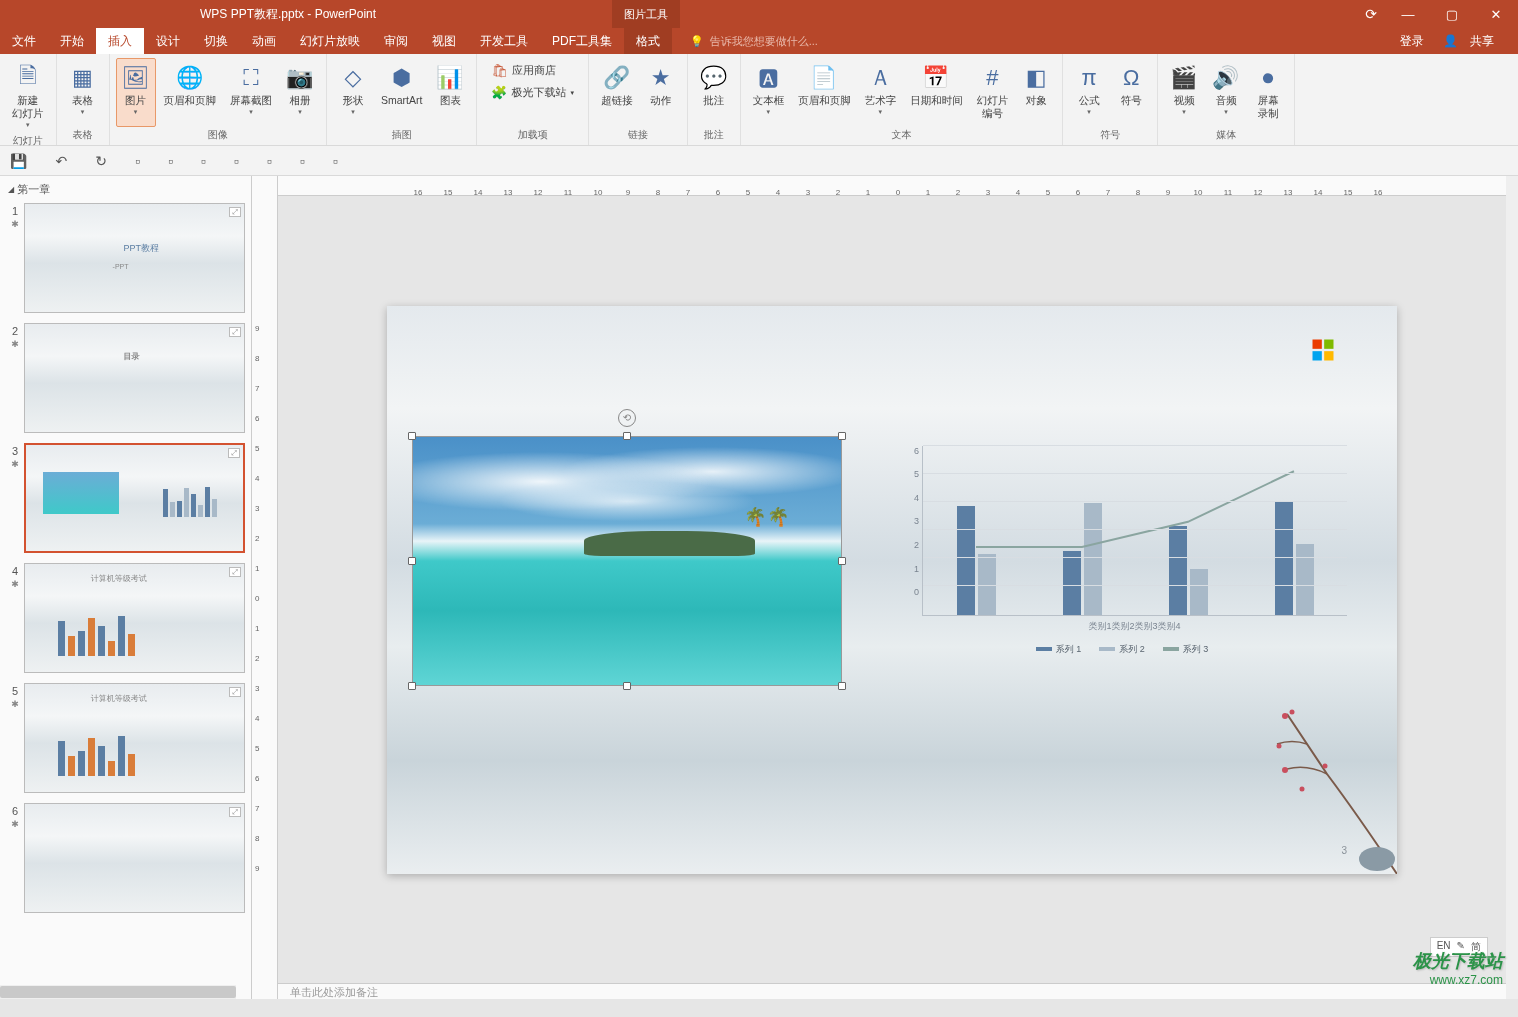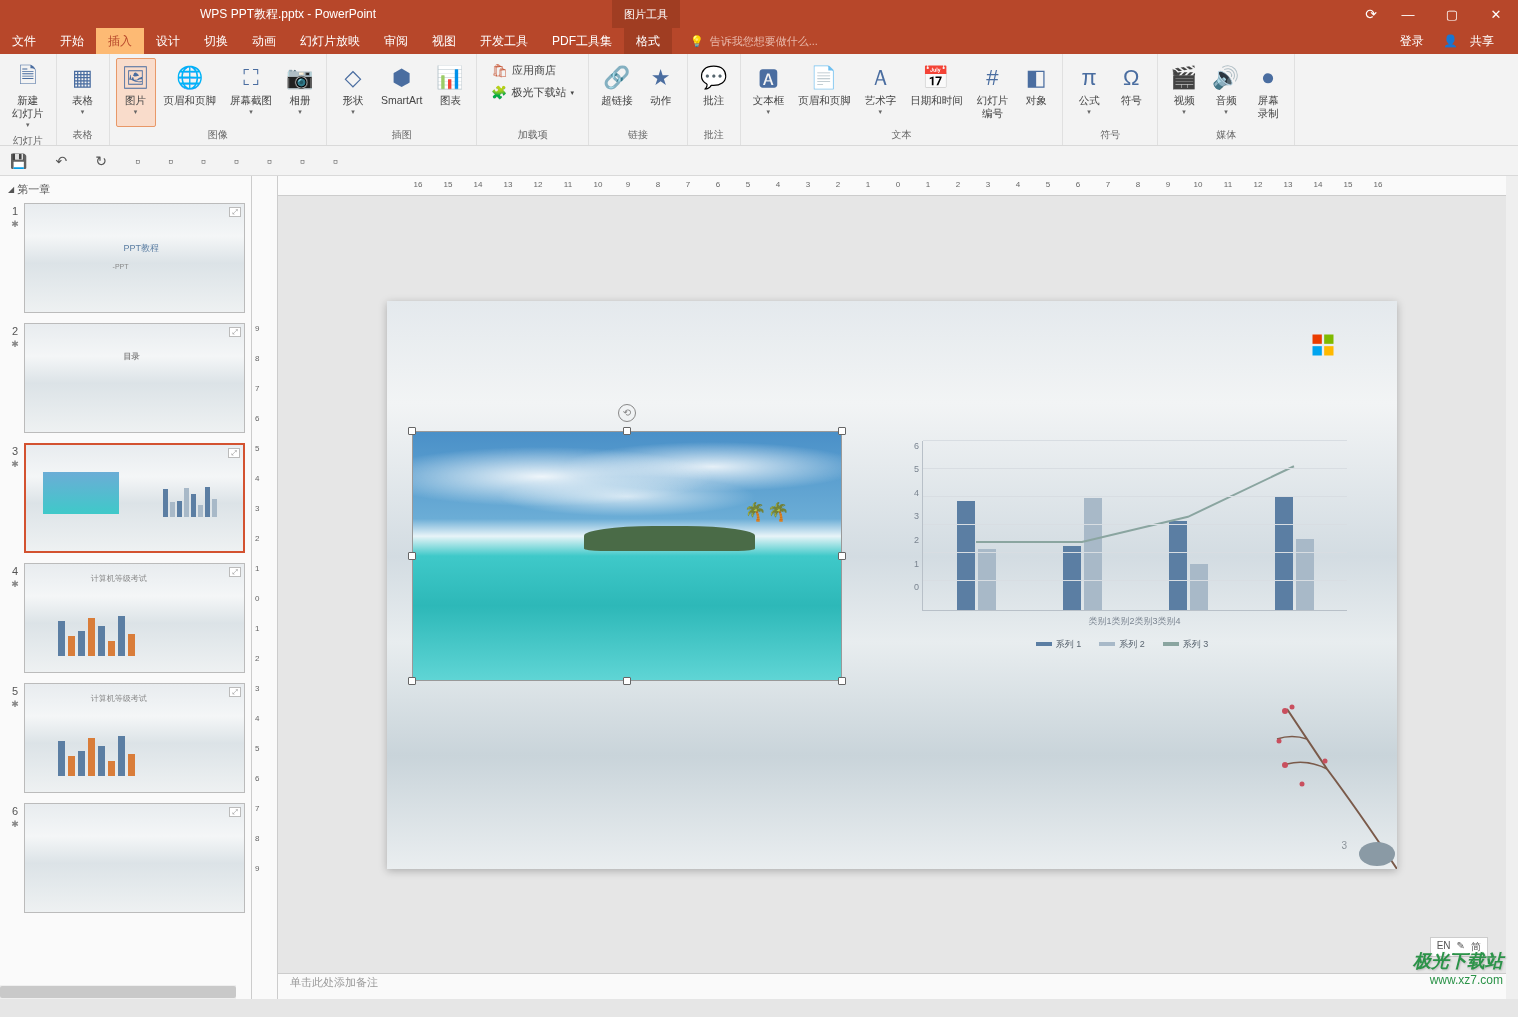--- a/index.html
+++ b/index.html
@@ -5,21 +5,21 @@
 *{margin:0;padding:0;box-sizing:border-box;font-family:"Microsoft YaHei",sans-serif;user-select:none}
 body{width:1518px;height:1017px;background:#e6e6e6;overflow:hidden;position:relative}
 .titlebar{height:28px;background:#b7472a;display:flex;align-items:center;color:#fff;font-size:12px;position:relative}
 .titlebar .doc-title{position:absolute;left:200px}
 .titlebar .center-tab{position:absolute;left:612px;top:0;height:28px;background:#a03d22;padding:0 12px;display:flex;align-items:center;font-size:11px}
 .titlebar .winbtns{position:absolute;right:0;display:flex;align-items:center;height:28px}
 .titlebar .winbtns span{width:44px;height:28px;display:flex;align-items:center;justify-content:center;font-size:13px}
 .titlebar .winbtns span.autosave{width:30px;font-size:14px}
 .menubar{height:26px;background:#b7472a;display:flex;align-items:stretch;color:#fff;font-size:12px;position:relative}
 .menubar .tab{padding:0 12px;display:flex;align-items:center;cursor:pointer}
-.menubar .tab.active{background:#fdba74;color:#b7472a}
+.menubar .tab.active{background:#ffffff;color:#b7472a}
 .menubar .format-tab{padding:0 12px;display:flex;align-items:center;background:#a03d22}
 .menubar .tellme{display:flex;align-items:center;color:#e8b7a9;margin-left:18px;font-size:11px}
 .menubar .tellme .bulb{margin-right:6px;font-size:11px}
 .menubar .right{position:absolute;right:8px;display:flex;align-items:center;height:26px;gap:4px}
 .menubar .right span{padding:0 8px;font-size:12px}
 .ribbon{height:92px;background:#f3f3f3;display:flex;border-bottom:1px solid #d9d9d9}
 .ribbon-group{display:flex;flex-direction:column;align-items:center;padding:4px 6px 2px;border-right:1px solid #e0e0e0}
 .ribbon-group .items{display:flex;gap:2px;flex:1}
 .ribbon-group .label{font-size:10px;color:#666;padding:1px 0}
 .rbtn{display:flex;flex-direction:column;align-items:center;justify-content:flex-start;padding:3px 5px;cursor:pointer;border:1px solid transparent;border-radius:2px;min-width:40px}
@@ -40,21 +40,21 @@
 .thumb-item{display:flex;margin-bottom:10px}
 .thumb-item .num{width:18px;font-size:11px;color:#555;display:flex;flex-direction:column;align-items:center;gap:2px;padding-top:2px}
 .thumb-item .star{font-size:9px;color:#888}
 .thumb-item .slide{flex:1;height:110px;background:linear-gradient(180deg,#e8ecef 0%,#f4f6f7 30%,#dce3e7 55%,#eef1f2 100%);border:1px solid #bbb;position:relative;overflow:hidden;cursor:pointer}
 .thumb-item.selected .slide{border:2px solid #d35230}
 .thumb-collapse{position:absolute;right:3px;top:3px;width:12px;height:10px;background:#fff;border:1px solid #bbb;font-size:7px;display:flex;align-items:center;justify-content:center;color:#888}
 .ruler-v{width:26px;background:#fafafa;border-right:1px solid #ccc;position:relative;font-size:8px;color:#666}
 .ruler-v .tick{position:absolute;left:3px;transform:translateY(-50%)}
 .editor{flex:1;display:flex;flex-direction:column;position:relative}
 .ruler-h{height:20px;background:#fafafa;border-bottom:1px solid #ccc;position:relative;font-size:8px;color:#666}
-.ruler-h .tick{position:absolute;top:4px;transform:translateX(-50%)}
+.ruler-h .tick{position:absolute;top:12px;transform:translateX(-50%)}
 .canvas-area{flex:1;background:#e6e6e6;display:flex;align-items:center;justify-content:center;overflow:auto;position:relative}
 .slide-canvas{width:1010px;height:568px;background:linear-gradient(180deg,#e4e9ed 0%,#f2f4f5 18%,#d3dce2 45%,#e8edef 60%,#c9d4da 80%,#eaeef0 100%);position:relative;box-shadow:0 2px 8px rgba(0,0,0,.25)}
 .birds{position:absolute;left:30px;top:20px;font-size:18px;color:#6b7378;letter-spacing:8px}
 .office-logo{position:absolute;right:60px;top:30px;width:28px;height:28px}
 .sel-image{position:absolute;left:25px;top:130px;width:430px;height:250px;border:1px solid #999}
 .sel-image .img-content{width:100%;height:100%;background:linear-gradient(180deg,#4a90c8 0%,#6badd6 35%,#e8f4f8 42%,#3fc9c9 50%,#2db8b8 70%,#5fd5d5 100%);position:relative;overflow:hidden}
 .sel-image .clouds{position:absolute;top:5px;left:0;right:0;height:40%;background:radial-gradient(ellipse 40% 30% at 30% 40%,rgba(255,255,255,.9),transparent),radial-gradient(ellipse 35% 25% at 70% 30%,rgba(255,255,255,.85),transparent),radial-gradient(ellipse 30% 20% at 50% 60%,rgba(255,255,255,.7),transparent)}
 .sel-image .island{position:absolute;left:40%;top:38%;width:40%;height:10%;background:#4a6b47;border-radius:40% 40% 10% 10%}
 .sel-image .palm{position:absolute;right:12%;top:28%;font-size:18px;color:#3a5538}
 .handle{position:absolute;width:8px;height:8px;background:#fff;border:1px solid #666;border-radius:1px}
@@ -71,21 +71,21 @@
 .bar-group{display:flex;gap:3px;align-items:flex-end;width:60px;justify-content:center}
 .bar{width:18px}
 .bar.s1{background:#5b7ea3}.bar.s2{background:#a8b9c8}
 .line-series{position:absolute;inset:0;pointer-events:none}
 .x-labels{display:flex;justify-content:center;padding-left:25px;font-size:9px;color:#7a8490;margin-top:4px}
 .legend{display:flex;justify-content:center;gap:18px;font-size:9px;color:#5a6570;margin-top:10px}
 .legend .item{display:flex;align-items:center;gap:4px}
 .legend .sw{width:16px;height:4px}
 .branch{position:absolute;right:0;bottom:0;width:160px;height:180px}
 .slide-num{position:absolute;right:50px;bottom:18px;font-size:10px;color:#8a9299}
-.notes-bar{height:26px;background:#fafafa;border-top:1px solid #ccc;font-size:11px;color:#999;padding:1px 12px}
+.notes-bar{height:16px;background:#fafafa;border-top:1px solid #ccc;font-size:11px;color:#999;padding:1px 12px}
 .scroll-v{width:12px;background:#efefef}
 .sb-track{width:236px;height:14px;background:#efefef;position:relative}
 .sb-thumb{position:absolute;left:0;top:1px;width:236px;height:12px;background:#c9c9c9;border-radius:2px}
 .watermark{position:absolute;right:15px;bottom:30px;text-align:right;pointer-events:none}
 .watermark .t1{font-size:18px;font-weight:bold;color:#2b9348;font-style:italic;text-shadow:1px 1px 2px rgba(0,0,0,.2)}
 .watermark .t2{font-size:12px;color:#2b9348}
 .status-corner{position:absolute;right:30px;bottom:60px;background:#fff;border:1px solid #ccc;padding:2px 6px;font-size:10px;color:#555;display:flex;gap:6px}
 .thumb-mini-chart{position:absolute;display:flex;align-items:flex-end;gap:2px}
 .thumb-mini-chart span{width:5px;background:#5b7ea3}
 .thumb-text{position:absolute;font-size:8px;color:#888}

